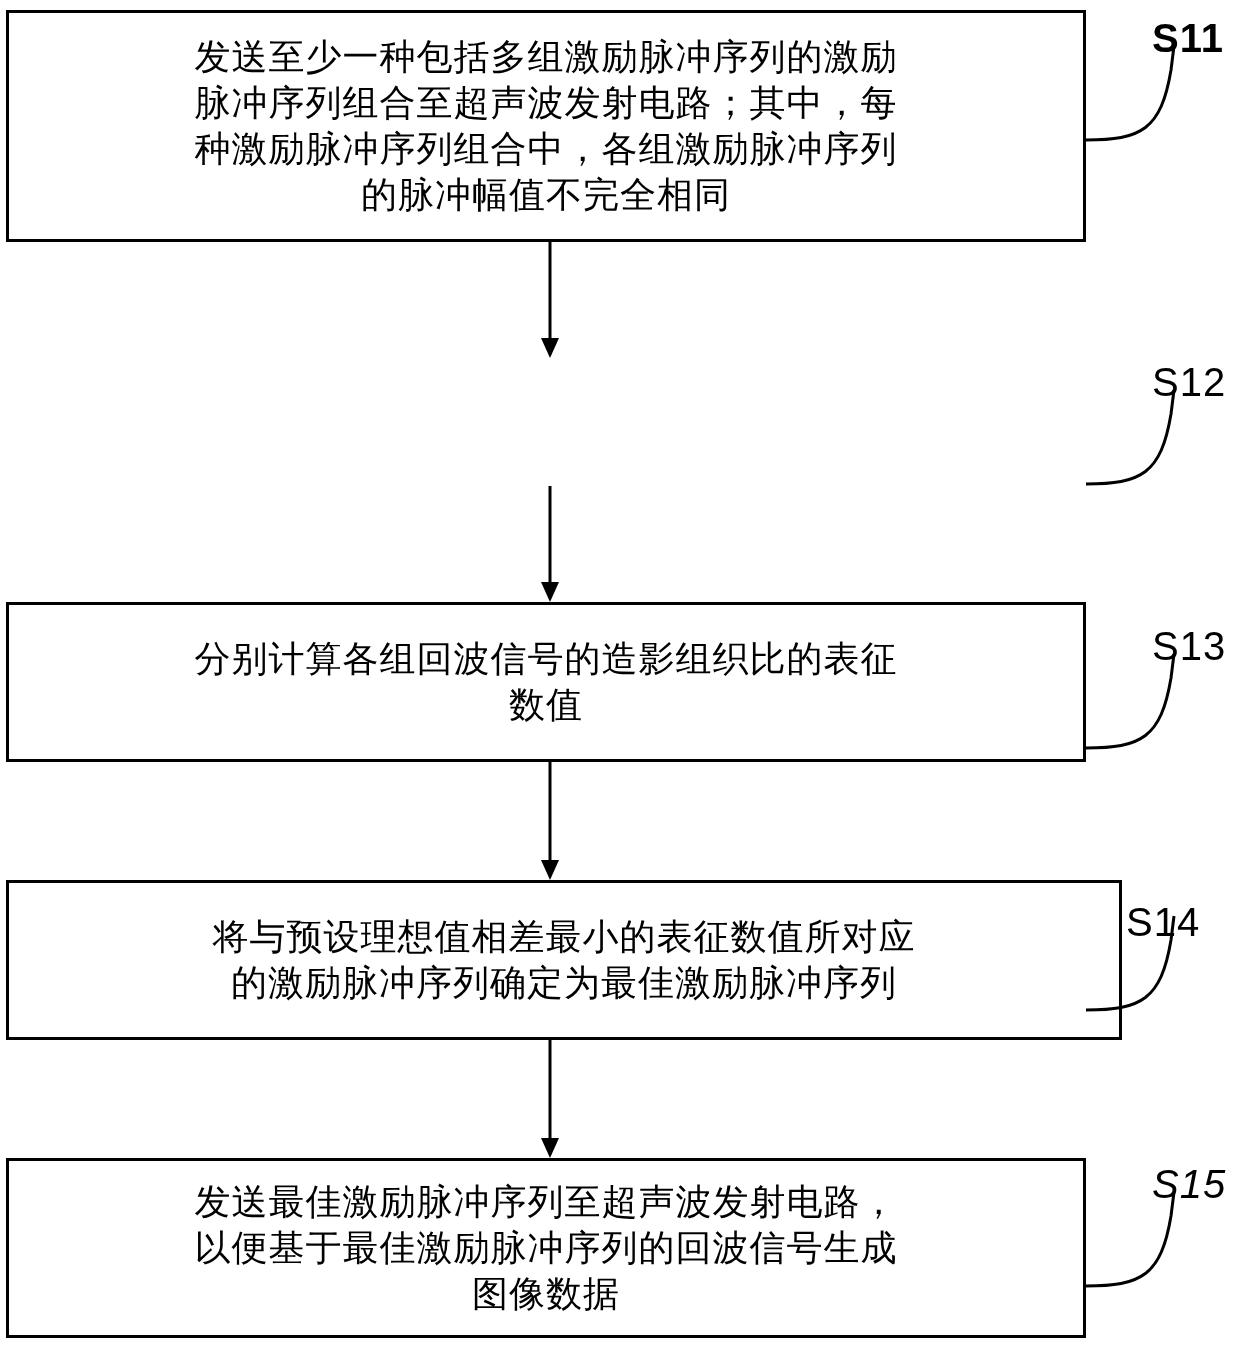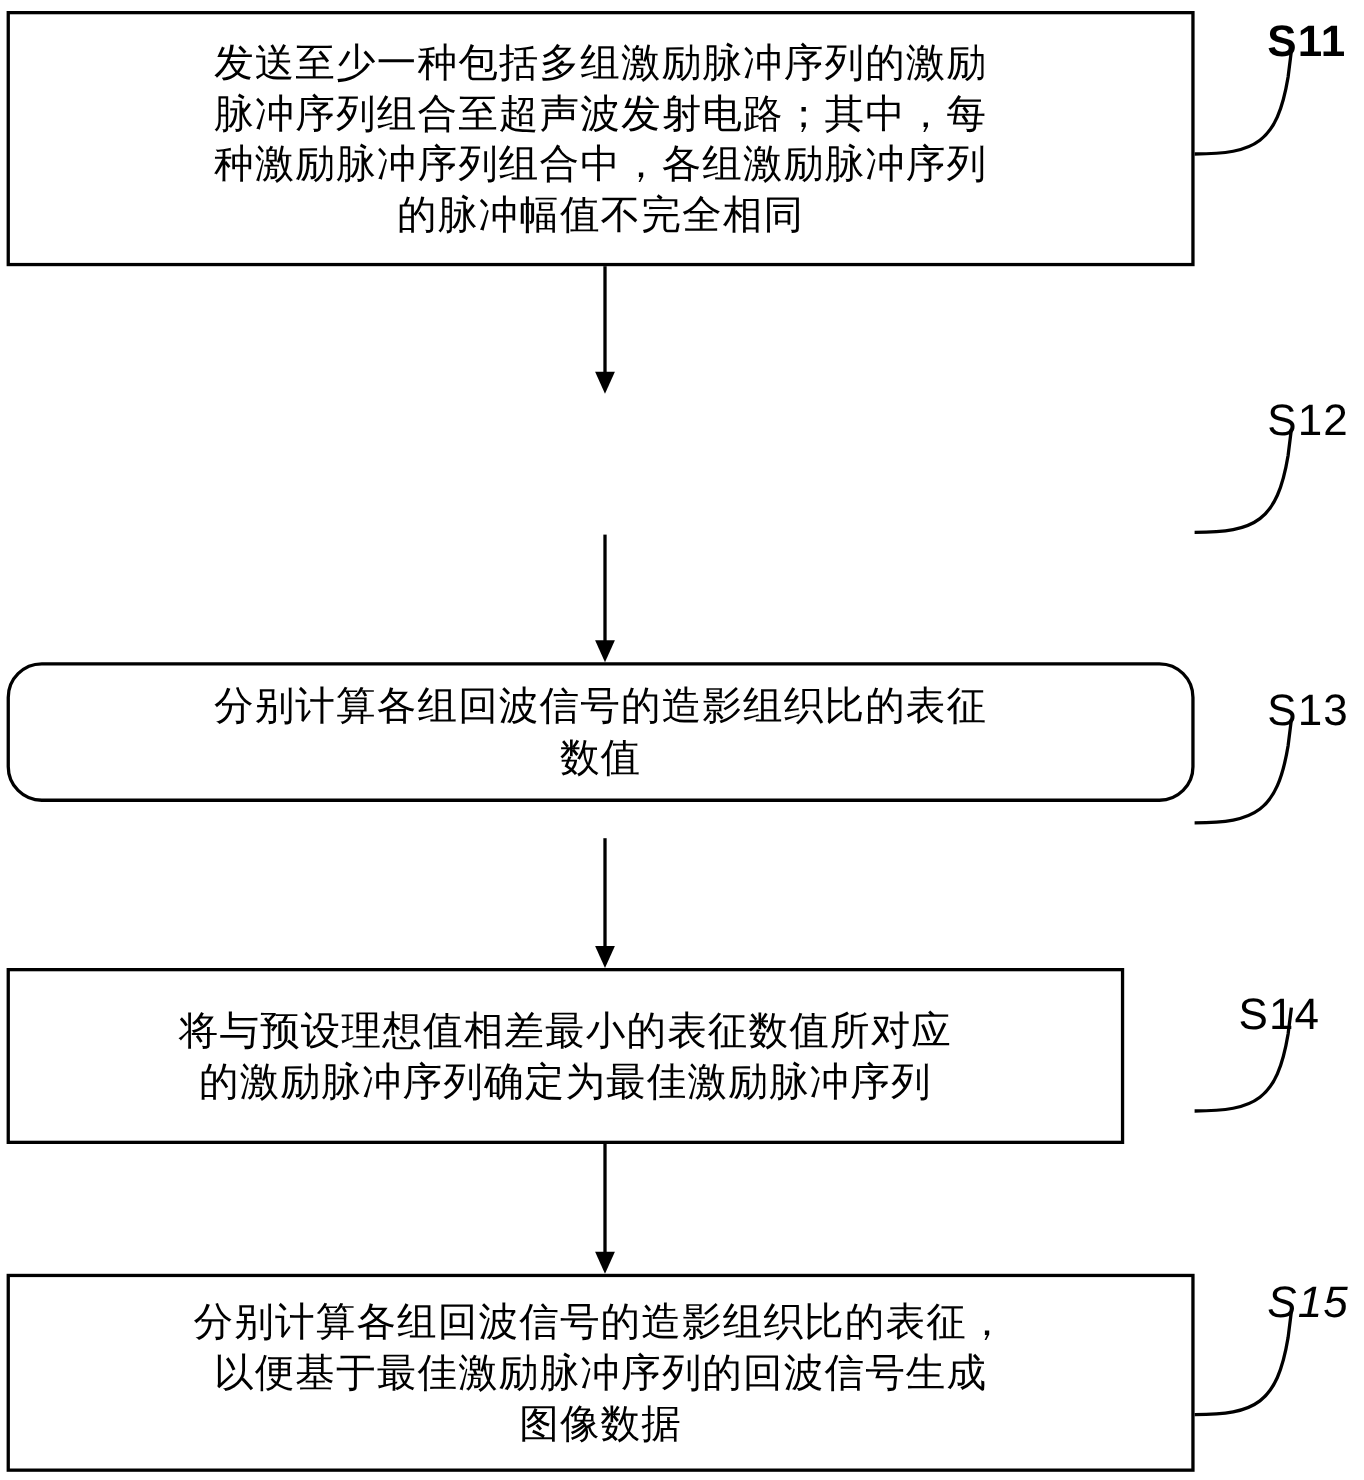--- a/index.html
+++ b/index.html
@@ -79,50 +79,50 @@
   <div class="step-label" style="left:1152px; top:360px;">S12</div>
   <svg class="leader" style="left:1086px; top:384px; width:110px; height:110px;" viewBox="0 0 110 110">
     <path d="M0 100 C 55 100, 75 90, 85 30 L 88 6" stroke="#000000" stroke-width="3" fill="none"></path>
   </svg>
 
   <svg class="connector" style="left:530px; top:486px; width:40px; height:116px;" viewBox="0 0 40 116">
     <line x1="20" y1="0" x2="20" y2="100" stroke="#000000" stroke-width="3"></line>
     <polygon points="20,116 11,96 29,96" fill="#000000"></polygon>
   </svg>
 
-  <div class="step" style="left:6px; top:602px; width:1080px; height:127px;border-radius:32px;">
+  <div class="step" style="left:6px; top:602px; width:1080px; height:160px;">
     <span class="step-text">分别计算各组回波信号的造影组织比的表征
 数值</span>
   </div>
   <div class="step-label" style="left:1152px; top:624px;">S13</div>
   <svg class="leader" style="left:1086px; top:648px; width:110px; height:110px;" viewBox="0 0 110 110">
     <path d="M0 100 C 55 100, 75 90, 85 30 L 88 6" stroke="#000000" stroke-width="3" fill="none"></path>
   </svg>
 
   <svg class="connector" style="left:530px; top:762px; width:40px; height:118px;" viewBox="0 0 40 118">
     <line x1="20" y1="0" x2="20" y2="102" stroke="#000000" stroke-width="3"></line>
     <polygon points="20,118 11,98 29,98" fill="#000000"></polygon>
   </svg>
 
-  <div class="step" style="left:6px; top:880px; width:1016px; height:160px;">
+  <div class="step" style="left:6px; top:880px; width:1116px; height:160px;">
     <span class="step-text">将与预设理想值相差最小的表征数值所对应
 的激励脉冲序列确定为最佳激励脉冲序列</span>
   </div>
   <div class="step-label" style="left:1126px; top:886px;margin-top:14px;">S14</div>
   <svg class="leader" style="left:1086px; top:910px; width:110px; height:110px;" viewBox="0 0 110 110">
     <path d="M0 100 C 55 100, 75 90, 85 30 L 88 6" stroke="#000000" stroke-width="3" fill="none"></path>
   </svg>
 
   <svg class="connector" style="left:530px; top:1040px; width:40px; height:118px;" viewBox="0 0 40 118">
     <line x1="20" y1="0" x2="20" y2="102" stroke="#000000" stroke-width="3"></line>
     <polygon points="20,118 11,98 29,98" fill="#000000"></polygon>
   </svg>
 
   <div class="step" style="left:6px; top:1158px; width:1080px; height:180px;">
-    <span class="step-text">分别计算各组回波信号的造影组织比的表征，
+    <span class="step-text">发送最佳激励脉冲序列至超声波发射电路，
 以便基于最佳激励脉冲序列的回波信号生成
 图像数据</span>
   </div>
   <div class="step-label" style="left:1152px; top:1162px;font-style:italic;">S15</div>
   <svg class="leader" style="left:1086px; top:1186px; width:110px; height:110px;" viewBox="0 0 110 110">
     <path d="M0 100 C 55 100, 75 90, 85 30 L 88 6" stroke="#000000" stroke-width="3" fill="none"></path>
   </svg>
 
 </div>
 

